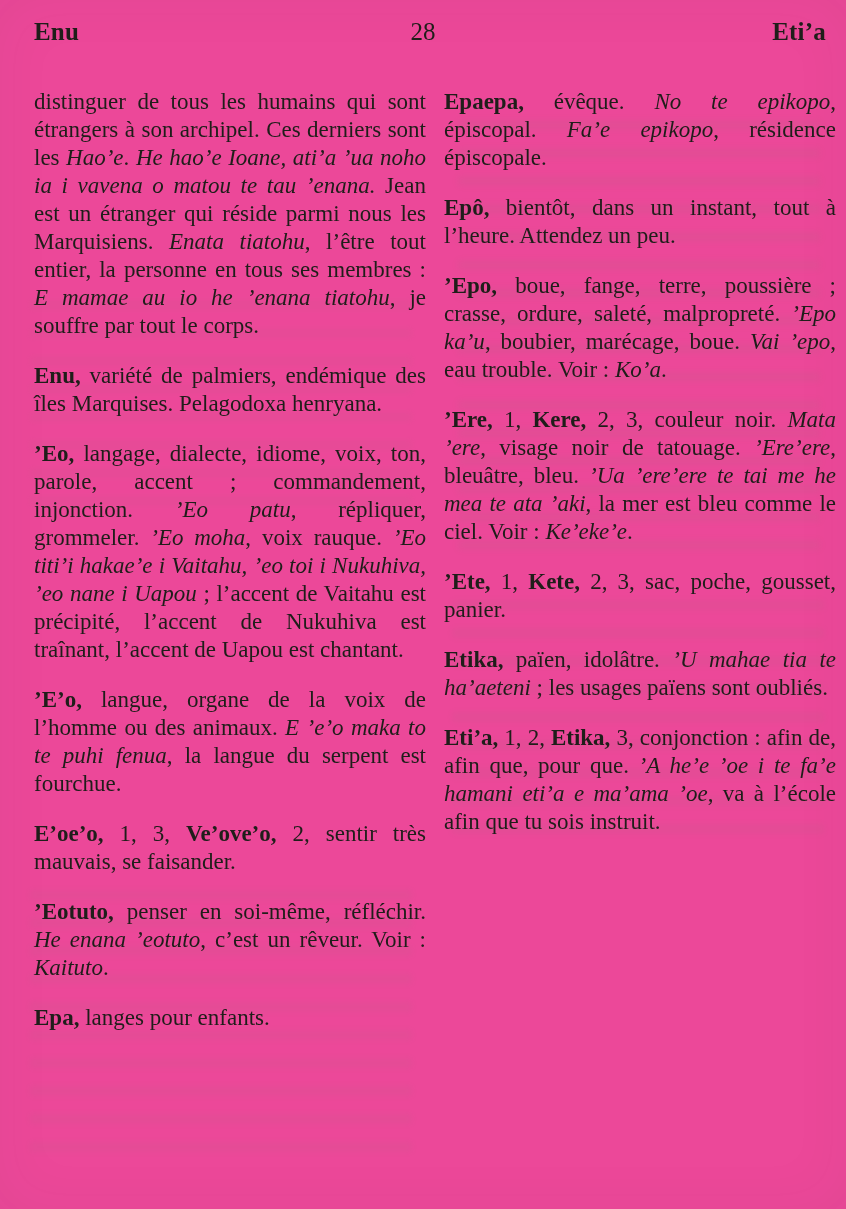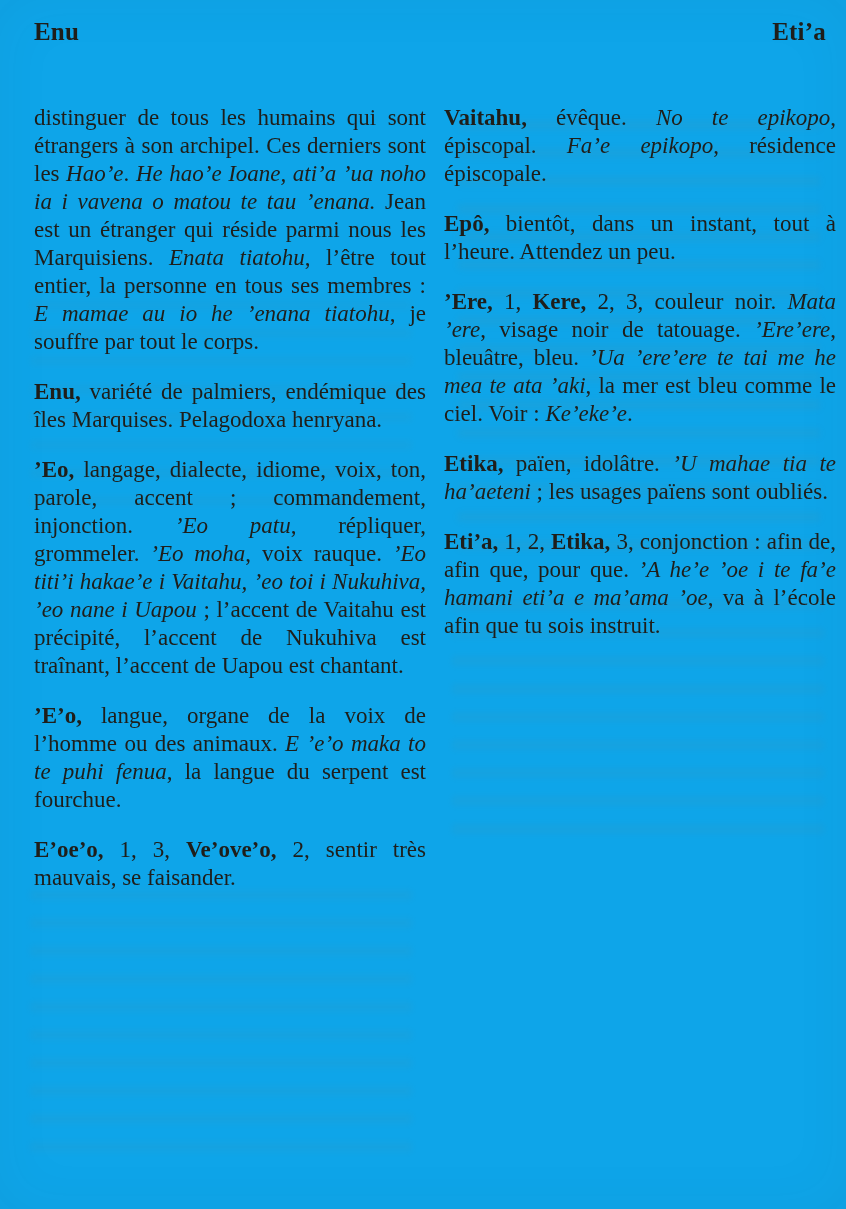--- a/index.html
+++ b/index.html
@@ -6,21 +6,21 @@
   body{
     width:846px;height:1209px;
     background:#e9e8e3;
     font-family:"Liberation Serif","DejaVu Serif",serif;
     color:#1f1e1a;
     overflow:hidden;
   }
   .paper{
     position:relative;
     width:846px;height:1209px;
-    background:#0ea5e9;
+    background:#ec4899;
     box-shadow:inset 0 0 60px rgba(60,60,50,0.05);
   }
   
   .ghost{
     position:absolute;pointer-events:none;
     background:repeating-linear-gradient(180deg,
       rgba(124,130,110,0.16) 0 10px, transparent 10px 28px);
     filter:blur(3px);
   }
   #g1{left:458px;top:120px;width:362px;height:430px;opacity:.5;}
@@ -49,51 +49,56 @@
     padding:28px 10px 0 34px;
     gap:18px;
   }
   .column{
     width:392px;
     font-size:23px;
     line-height:28px;
     text-align:justify;
   }
   p.entry{
-    margin:16px 0 22px 0;
+    margin:0 0 22px 0;
     padding:0;
   }
   .bold{font-weight:bold;}
   .italic{font-style:italic;}
 </style>
 </head>
 <body>
 
 <div class="paper">
 
   <div class="ghost" id="g1"></div>
   <div class="ghost" id="g2"></div>
   <div class="ghost" id="g3"></div>
   <div class="ghost" id="g4"></div>
 
   <div class="page-header">
     <span class="guide-word guide-left">Enu</span>
+    <span class="page-number">28</span>
     <span class="guide-word guide-right">Eti’a</span>
   </div>
 
   <div class="columns">
     <div class="column">
         <p class="entry"><span>distinguer de tous les humains qui sont étrangers à son archipel. Ces derniers sont les </span><span class="italic">Hao’e</span><span>. </span><span class="italic">He hao’e Ioane, ati’a ’ua noho ia i vavena o matou te tau ’enana.</span><span> Jean est un étranger qui réside parmi nous les Marquisiens. </span><span class="italic">Enata tiatohu</span><span>, l’être tout entier, la personne en tous ses membres : </span><span class="italic">E mamae au io he ’enana tiatohu</span><span>, je souffre par tout le corps.</span></p>
         <p class="entry"><span class="bold">Enu,</span><span> variété de palmiers, endémique des îles Marquises. Pelagodoxa henryana.</span></p>
         <p class="entry"><span class="bold">’Eo,</span><span> langage, dialecte, idiome, voix, ton, parole, accent ; commandement, injonction. </span><span class="italic">’Eo patu</span><span>, répliquer, grommeler. </span><span class="italic">’Eo moha</span><span>, voix rauque. </span><span class="italic">’Eo titi’i hakae’e i Vaitahu, ’eo toi i Nukuhiva, ’eo nane i Uapou</span><span> ; l’accent de Vaitahu est précipité, l’accent de Nukuhiva est traînant, l’accent de Uapou est chantant.</span></p>
         <p class="entry"><span class="bold">’E’o,</span><span> langue, organe de la voix de l’homme ou des animaux. </span><span class="italic">E ’e’o maka to te puhi fenua</span><span>, la langue du serpent est fourchue.</span></p>
         <p class="entry"><span class="bold">E’oe’o,</span><span> 1, 3, </span><span class="bold">Ve’ove’o,</span><span> 2, sentir très mauvais, se faisander.</span></p>
+        <p class="entry"><span class="bold">’Eotuto,</span><span> penser en soi-même, réfléchir. </span><span class="italic">He enana ’eotuto</span><span>, c’est un rêveur. Voir : </span><span class="italic">Kaituto</span><span>.</span></p>
+        <p class="entry"><span class="bold">Epa,</span><span> langes pour enfants.</span></p>
       </div>
     <div class="column">
-        <p class="entry"><span class="bold">Vaitahu,</span><span> évêque. </span><span class="italic">No te epikopo</span><span>, épiscopal. </span><span class="italic">Fa’e epikopo</span><span>, résidence épiscopale.</span></p>
+        <p class="entry"><span class="bold">Epaepa,</span><span> évêque. </span><span class="italic">No te epikopo</span><span>, épiscopal. </span><span class="italic">Fa’e epikopo</span><span>, résidence épiscopale.</span></p>
         <p class="entry"><span class="bold">Epô,</span><span> bientôt, dans un instant, tout à l’heure. Attendez un peu.</span></p>
+        <p class="entry"><span class="bold">’Epo,</span><span> boue, fange, terre, poussière ; crasse, ordure, saleté, malpropreté. </span><span class="italic">’Epo ka’u</span><span>, boubier, marécage, boue. </span><span class="italic">Vai ’epo</span><span>, eau trouble. Voir : </span><span class="italic">Ko’a</span><span>.</span></p>
         <p class="entry"><span class="bold">’Ere,</span><span> 1, </span><span class="bold">Kere,</span><span> 2, 3, couleur noir. </span><span class="italic">Mata ’ere</span><span>, visage noir de tatouage. </span><span class="italic">’Ere’ere</span><span>, bleuâtre, bleu. </span><span class="italic">’Ua ’ere’ere te tai me he mea te ata ’aki</span><span>, la mer est bleu comme le ciel. Voir : </span><span class="italic">Ke’eke’e</span><span>.</span></p>
+        <p class="entry"><span class="bold">’Ete,</span><span> 1, </span><span class="bold">Kete,</span><span> 2, 3, sac, poche, gousset, panier.</span></p>
         <p class="entry"><span class="bold">Etika,</span><span> païen, idolâtre. </span><span class="italic">’U mahae tia te ha’aeteni</span><span> ; les usages païens sont oubliés.</span></p>
         <p class="entry"><span class="bold">Eti’a,</span><span> 1, 2, </span><span class="bold">Etika,</span><span> 3, conjonction : afin de, afin que, pour que. </span><span class="italic">’A he’e ’oe i te fa’e hamani eti’a e ma’ama ’oe</span><span>, va à l’école afin que tu sois instruit.</span></p>
       </div>
   </div>
 
 </div>
 
 </body></html>

